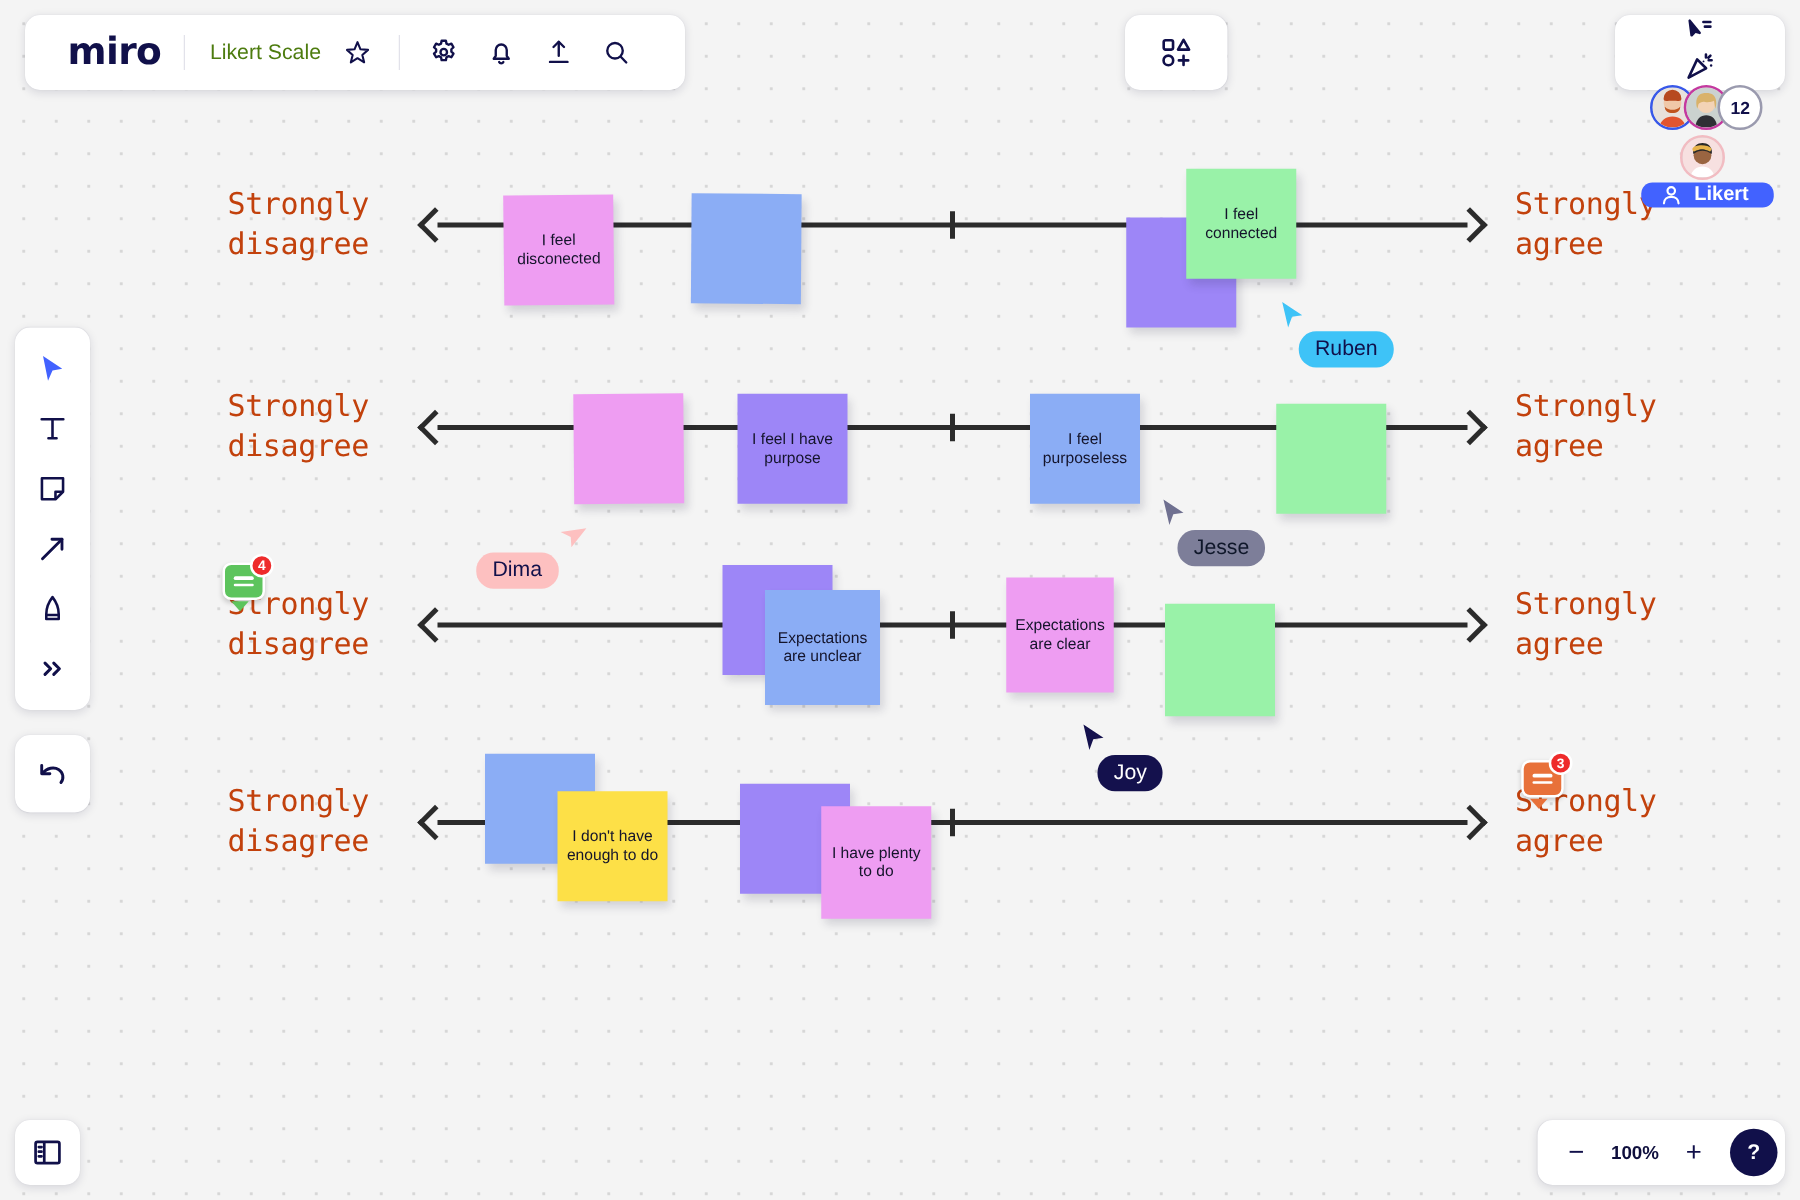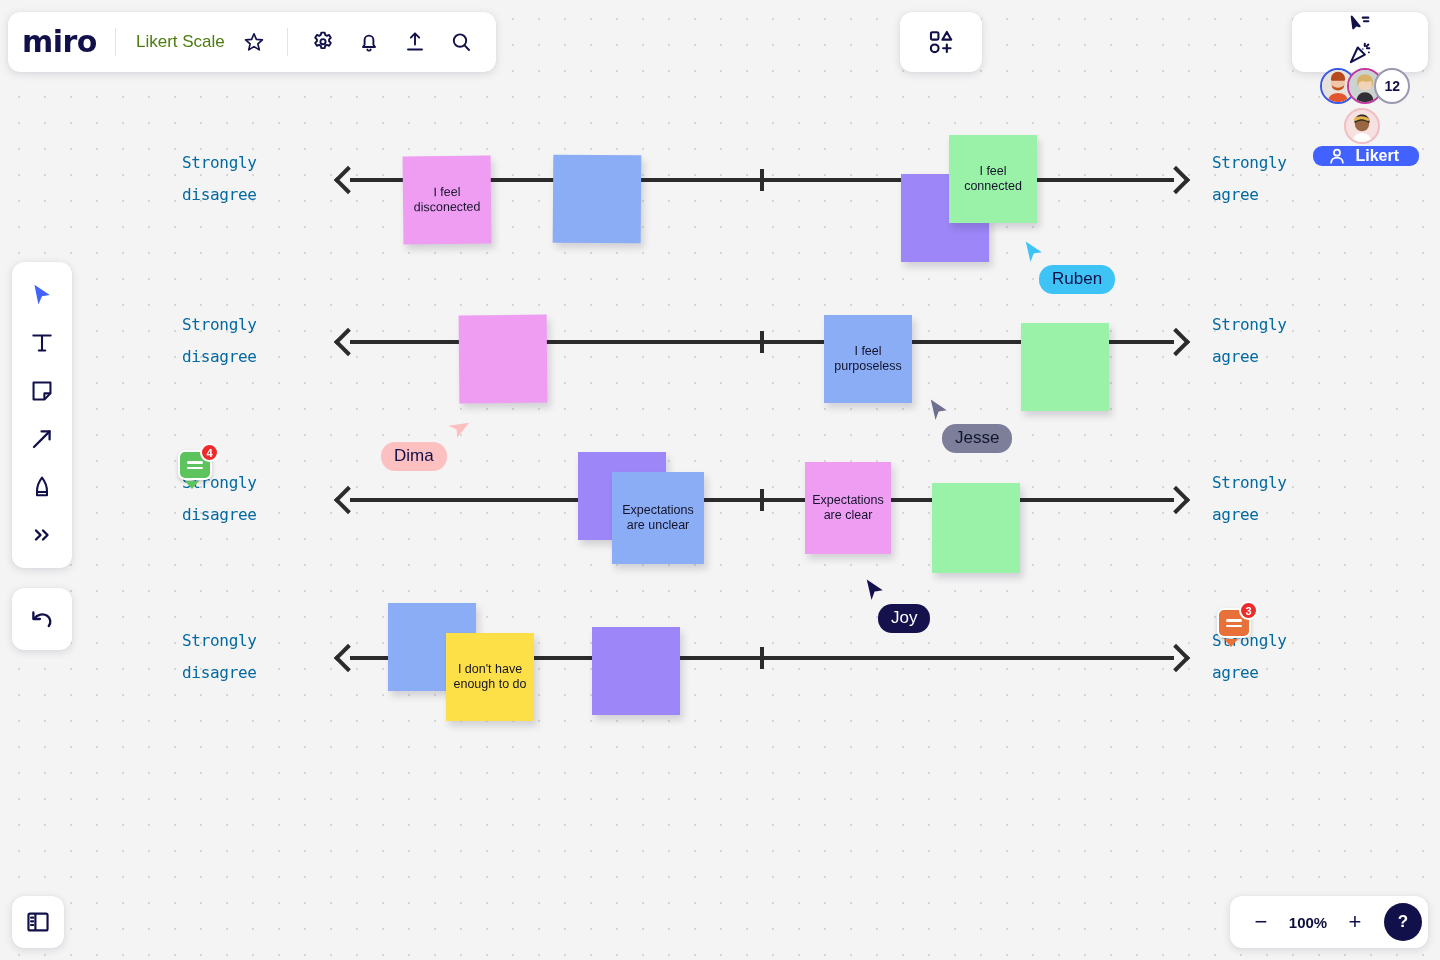--- a/index.html
+++ b/index.html
@@ -18,21 +18,21 @@
   .panel {
     background: #ffffff;
     border-radius: 12px;
     box-shadow: 0 2px 8px rgba(20,20,60,.13), 0 0 1px rgba(20,20,60,.10);
     position: absolute;
     display: flex;
     align-items: center;
   }
 
   
-  #topbar-left { left: 8px; top: 12px; height: 60px; padding: 0 14px; gap: 0; }
+  #topbar-left { left: 20px; top: 12px; height: 60px; padding: 0 34px; gap: 0; }
   .logo {
     font-family: "DejaVu Sans", sans-serif;
     font-size: 30px;
     font-weight: 700;
     letter-spacing: -0.5px;
     color: #11104a;
     padding-right: 18px;
     line-height: 1;
   }
   .vdiv { width: 1px; height: 28px; background: #e2e2ea; }
@@ -121,23 +121,23 @@
     font-size: 17px; font-weight: 700; cursor: pointer;
     margin-left: 6px;
   }
 
   
   #canvas { position: absolute; inset: 0; }
 
   .row-label {
     position: absolute;
     font-family: "DejaVu Sans Mono", monospace;
-    font-size: 16px;
+    font-size: 24px;
     line-height: 32px;
-    color: #0369a1;
+    color: #c2410c;
     white-space: pre-line;
     letter-spacing: -0.3px;
   }
 
   .axis { position: absolute; height: 46px; }
   .axis .line { position: absolute; left: 14px; right: 14px; top: 21px; height: 4px; background: #2b2b2b; }
   .axis .tick { position: absolute; width: 4px; height: 22px; background: #2b2b2b; top: 12px; left: 50%; margin-left: -2px; }
   
   .axis .chev {
     position: absolute; top: 50%; width: 20px; height: 20px;
@@ -227,20 +227,22 @@
 disagree</div>
     <div class="row-label" style="left: 1212px; top: 309px;">Strongly
 agree</div>
     <div class="axis" style="left: 336px; top: 319px; width: 852px;">
       <div class="line"></div>
       <div class="tick"></div>
       <div class="chev left"></div>
       <div class="chev right"></div>
     </div>
     <div class="sticky" style="left: 459px; top: 315px; width: 88px; height: 88px; background: rgb(238, 157, 242); transform: rotate(-0.5deg);"></div>
+    <div class="sticky" style="left: 590px; top: 315px; width: 88px; height: 88px; background: rgb(157, 134, 247);">I feel I have
+purpose</div>
     <div class="sticky" style="left: 824px; top: 315px; width: 88px; height: 88px; background: rgb(139, 173, 245);">I feel
 purposeless</div>
     <div class="sticky" style="left: 1021px; top: 323px; width: 88px; height: 88px; background: rgb(153, 242, 168);"></div>
     <div class="row-label" style="left: 182px; top: 467px;">Strongly
 disagree</div>
     <div class="row-label" style="left: 1212px; top: 467px;">Strongly
 agree</div>
     <div class="axis" style="left: 336px; top: 477px; width: 852px;">
       <div class="line"></div>
       <div class="tick"></div>
@@ -260,20 +262,22 @@
     <div class="axis" style="left: 336px; top: 635px; width: 852px;">
       <div class="line"></div>
       <div class="tick"></div>
       <div class="chev left"></div>
       <div class="chev right"></div>
     </div>
     <div class="sticky" style="left: 388px; top: 603px; width: 88px; height: 88px; background: rgb(139, 173, 245);"></div>
     <div class="sticky" style="left: 446px; top: 633px; width: 88px; height: 88px; background: #fde047;">I don't have
 enough to do</div>
     <div class="sticky" style="left: 592px; top: 627px; width: 88px; height: 88px; background: rgb(157, 134, 247);"></div>
+    <div class="sticky" style="left: 657px; top: 645px; width: 88px; height: 90px; background: rgb(238, 157, 242);">I have plenty
+to do</div>
     <div class="cursor" style="left: 1023px; top: 240px;">
       <div class="ptr" style="transform: rotate(0deg);"><svg width="22" height="24" viewBox="0 0 24 26">
           <path d="M3 1.6 20.5 13.2 11.6 14.6 8.2 23.8z" fill="#3ec3f7"></path>
         </svg></div>
       <div class="name" style="left: 16px; top: 25px; background: rgb(62, 195, 247); color: rgb(17, 16, 74);">Ruben</div>
     </div>
     <div class="cursor" style="left: 447px; top: 418px;">
       <div class="ptr" style="transform: rotate(95deg);"><svg width="22" height="24" viewBox="0 0 24 26">
           <path d="M3 1.6 20.5 13.2 11.6 14.6 8.2 23.8z" fill="#fdc0c0"></path>
         </svg></div>

